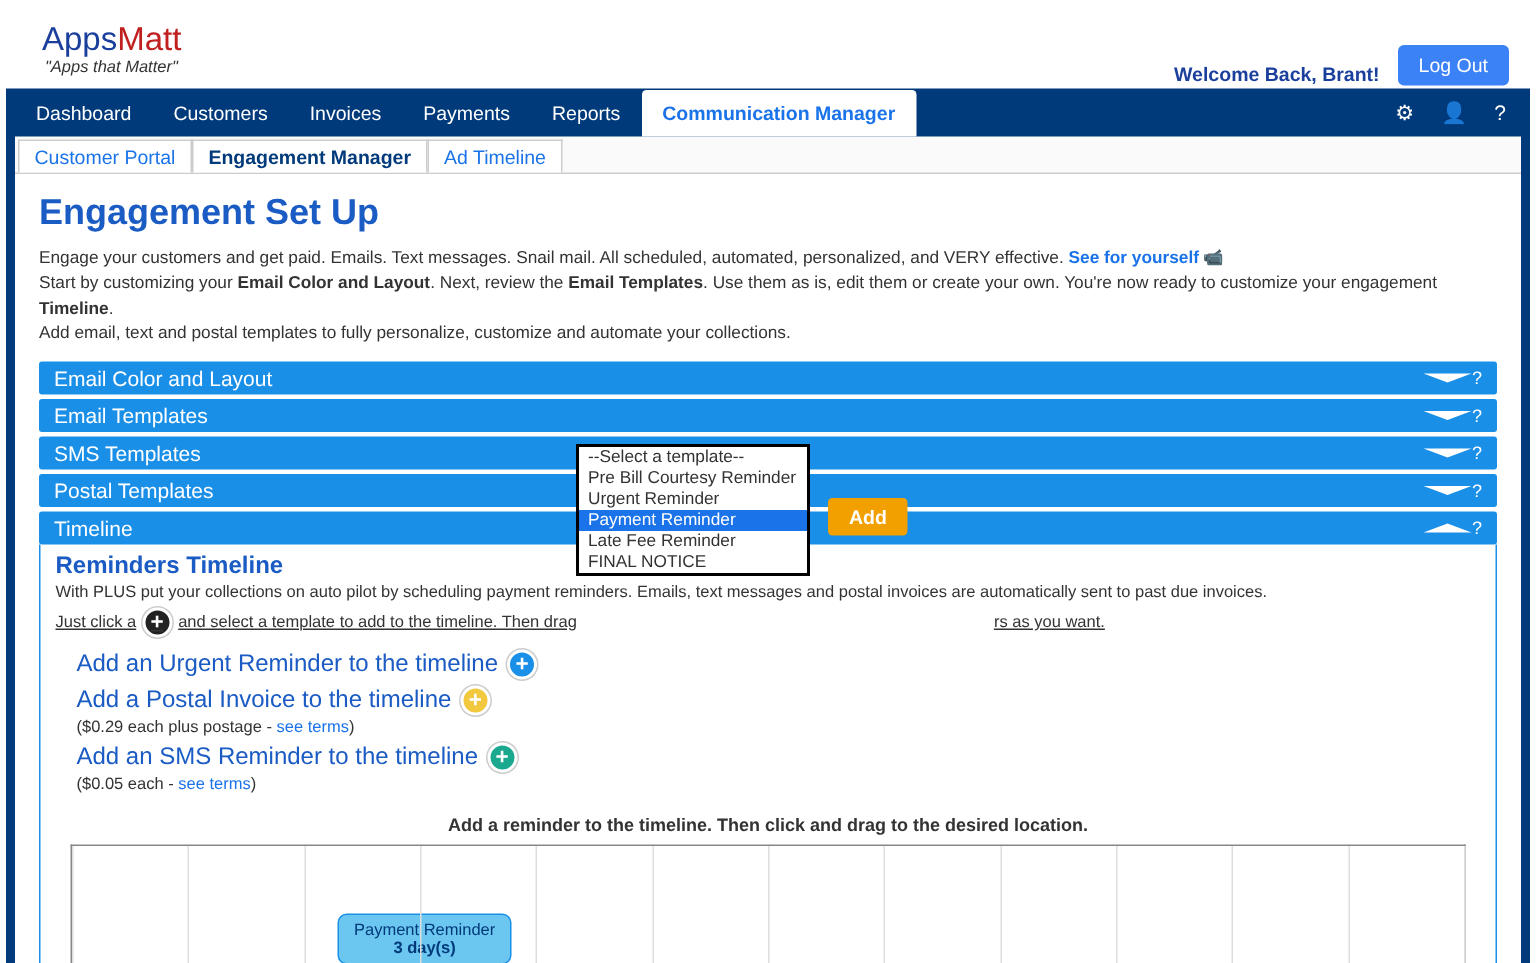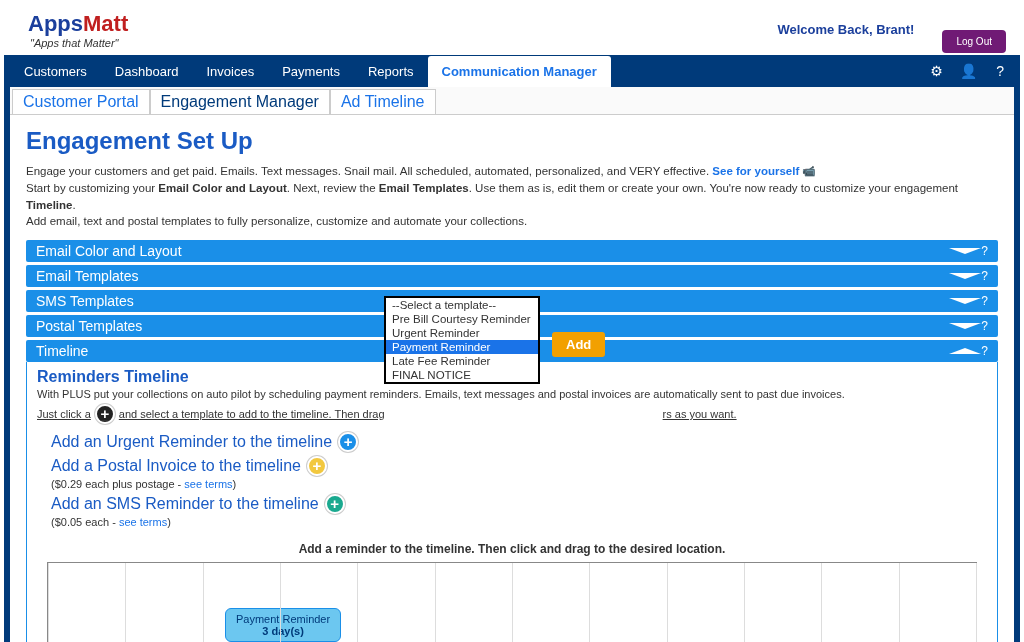--- a/index.html
+++ b/index.html
@@ -1,34 +1,34 @@
 <!DOCTYPE html>
 <html><head>
 <meta charset="utf-8">
 <style>
   * { box-sizing: border-box; margin: 0; padding: 0; }
   body { font-family: Arial, Helvetica, sans-serif; font-size: 13px; color: #333; background: #fff; width: 1024px; }
   .topbar { display: flex; justify-content: space-between; align-items: center; padding: 6px 18px 2px 28px; }
   .logo { display: flex; flex-direction: column; }
-  .logo-main { font-size: 22px; font-weight: bold; }
+  .logo-main { font-size: 22px; font-weight: normal; }
   .logo-main .blue { color: #1b3f9c; }
   .logo-main .red { color: #c02020; }
   .tagline { font-size: 11px; font-style: italic; color: #333; margin-left: 2px; }
-  .topright { display: flex; align-items: center; gap: 28px; }
+  .topright { display: flex; align-items: flex-end; gap: 12px; }
   .welcome { color: #1b3f9c; font-weight: bold; font-size: 13px; }
-  .logout { background: #701a75; color: #fff; border: none; padding: 6px 14px; border-radius: 4px; font-size: 10px; cursor: pointer; margin-top: 24px; }
+  .logout { background: #3b82f6; color: #fff; border: none; padding: 6px 14px; border-radius: 4px; font-size: 13px; cursor: pointer; margin-top: 24px; }
   .frame { border: 6px solid #003a7a; border-top-width: 0; margin: 0 4px; background: #fff; }
   .navbar { background: #003a7a; display: flex; align-items: center; padding: 0; position: relative; height: 32px; }
   .nav-item { color: #fff; padding: 8px 14px; font-size: 13px; cursor: pointer; }
   .nav-item.active { background: #fff; color: #1a73e8; font-weight: bold; border-radius: 3px 3px 0 0; }
   .nav-icons { position: absolute; right: 10px; display: flex; gap: 18px; color: #fff; }
   .nav-icons span { cursor: pointer; font-size: 14px; }
   .subtabs { display: flex; border-bottom: 1px solid #ccc; padding: 2px 0 0 2px; background: #fafafa; }
-  .subtab { padding: 3px 10px; font-size: 16px; color: #1a73e8; border: 1px solid #ccc; border-bottom: none; margin-right: 0; background: #fff; cursor: pointer; }
-  .subtab.active { font-weight: normal; color: #003a7a; }
+  .subtab { padding: 3px 10px; font-size: 13px; color: #1a73e8; border: 1px solid #ccc; border-bottom: none; margin-right: 0; background: #fff; cursor: pointer; }
+  .subtab.active { font-weight: bold; color: #003a7a; }
   .content { padding: 8px 16px 20px 16px; }
   h1.page-title { color: #1a5bc4; font-size: 24px; font-weight: bold; margin: 4px 0 8px 0; }
   .intro { font-size: 11.5px; line-height: 1.45; color: #333; margin-bottom: 10px; }
   .intro .link { color: #1a73e8; font-weight: bold; cursor: pointer; }
   .intro b { font-weight: bold; }
   .accordion { margin-bottom: 3px; background: #1a8fe8; color: #fff; padding: 3px 10px; font-size: 14px; display: flex; justify-content: space-between; align-items: center; border-radius: 2px; cursor: pointer; }
   .accordion .acc-right { display: flex; align-items: center; gap: 8px; font-size: 12px; }
   .accordion.expanded { margin-bottom: 0; }
   .timeline-body { border: 1px solid #1a8fe8; border-top: none; padding: 6px 10px 14px 10px; margin-bottom: 3px; }
   .rt-title { color: #1a5bc4; font-size: 16px; font-weight: bold; margin-bottom: 2px; }
@@ -68,22 +68,22 @@
     <div class="tagline">"Apps that Matter"</div>
   </div>
   <div class="topright">
     <span class="welcome">Welcome Back, Brant!</span>
     <button class="logout">Log Out</button>
   </div>
 </div>
 
 <div class="frame">
   <div class="navbar">
+    <div class="nav-item">Dashboard</div>
     <div class="nav-item">Customers</div>
-    <div class="nav-item">Dashboard</div>
     <div class="nav-item">Invoices</div>
     <div class="nav-item">Payments</div>
     <div class="nav-item">Reports</div>
     <div class="nav-item active">Communication Manager</div>
     <div class="nav-icons">
       <span>⚙</span>
       <span>👤</span>
       <span>?</span>
     </div>
   </div>

